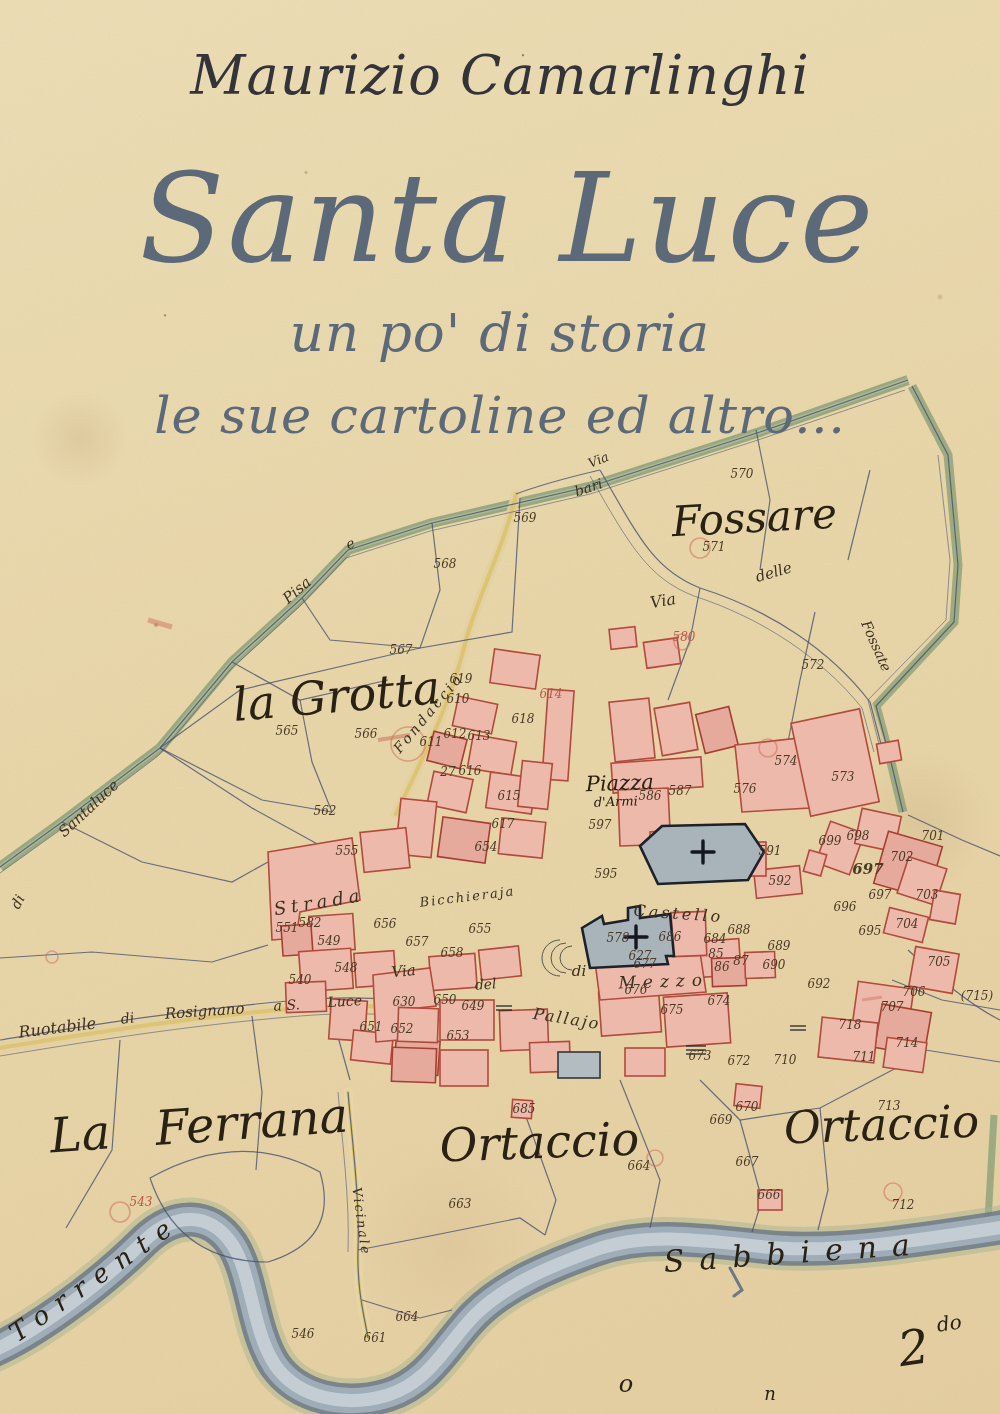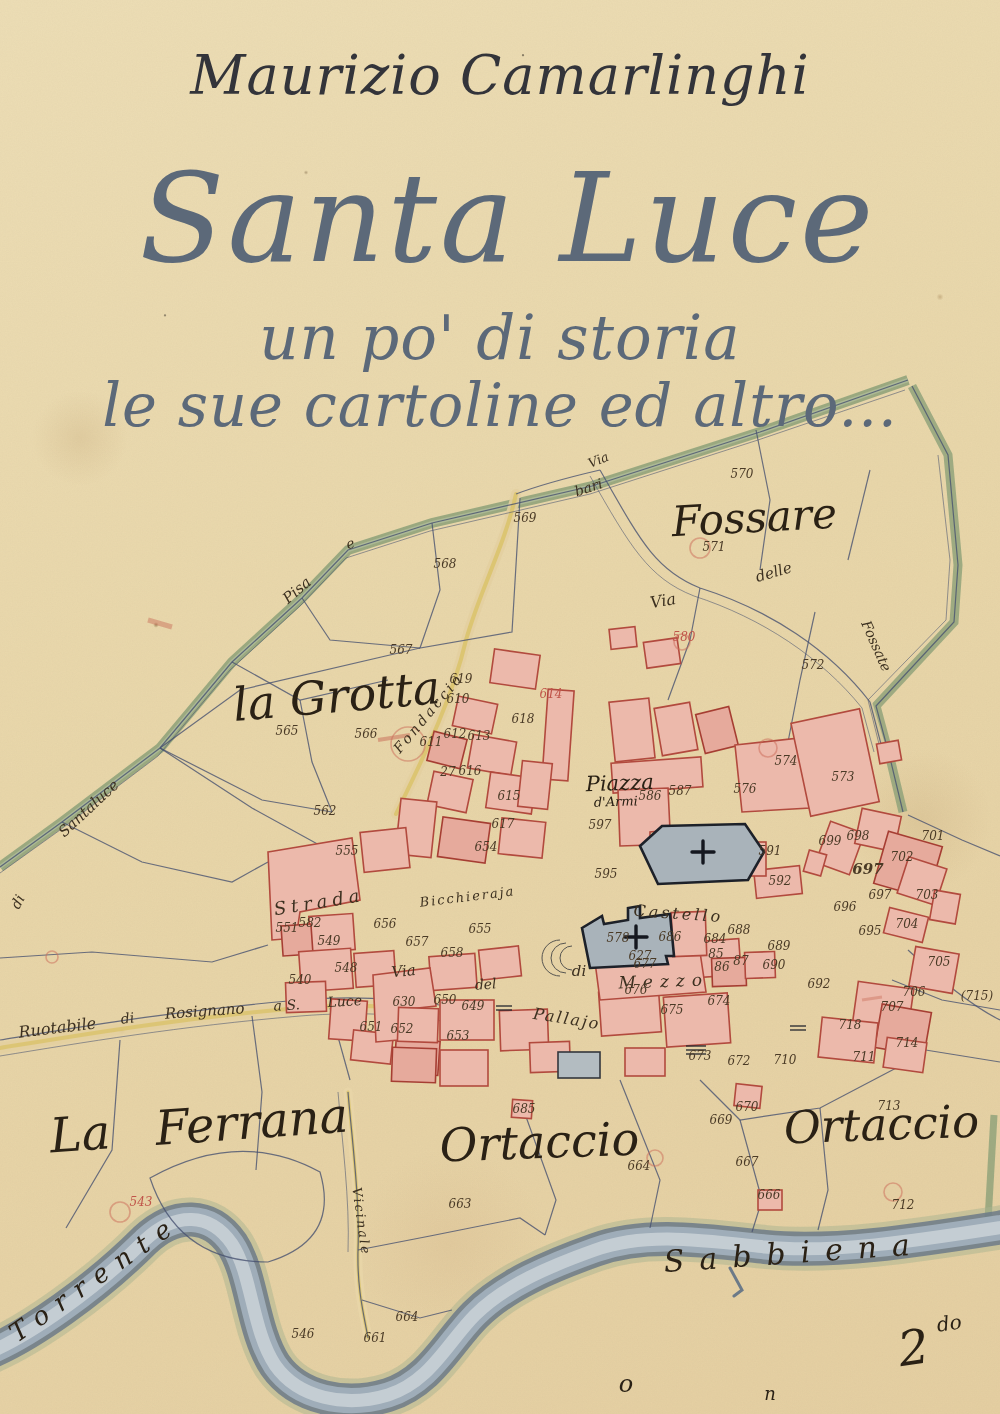--- a/index.html
+++ b/index.html
@@ -23,22 +23,22 @@
   .titleblock{position:absolute;left:0;right:0;top:0;z-index:3;text-align:center;pointer-events:none;}
   .author{
     position:absolute;left:0;right:0;top:44px;
     font-style:italic;font-size:54px;color:#33343a;letter-spacing:1px;
   }
   .title{
     position:absolute;left:16px;right:0;top:146px;
     font-style:italic;font-size:124px;color:#5c6979;letter-spacing:3px;
   }
   .sub{position:absolute;left:0;right:0;font-style:italic;color:#5c6979;}
-  .s1{top:302px;font-size:61px;letter-spacing:1px;}
-  .s2{top:371px;font-size:59px;letter-spacing:1px;}
+  .s1{top:302px;font-size:53px;letter-spacing:1px;}
+  .s2{top:386px;font-size:51px;letter-spacing:1px;}
   
   text{font-family:"DejaVu Serif",serif;}
   .lbl-region{font-style:italic;fill:#2a2115;}
   .lbl-street{font-style:italic;fill:#3c3020;}
   .lbl-parcel{font-style:italic;fill:#4a3a26;font-size:12px;}
   .lbl-parcel.red{fill:#c0554a;}
   .bold{font-weight:bold;}
   .ink{stroke:#45506f;stroke-width:1.2;fill:none;opacity:.78;}
   .ink2{stroke:#45506f;stroke-width:1;fill:none;opacity:.55;}
   .bld{fill:#ecb9ab;stroke:#b24a3e;stroke-width:1.6;}

